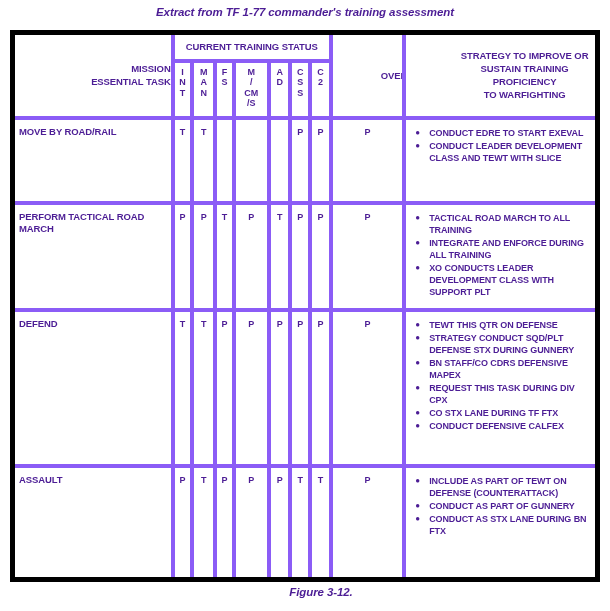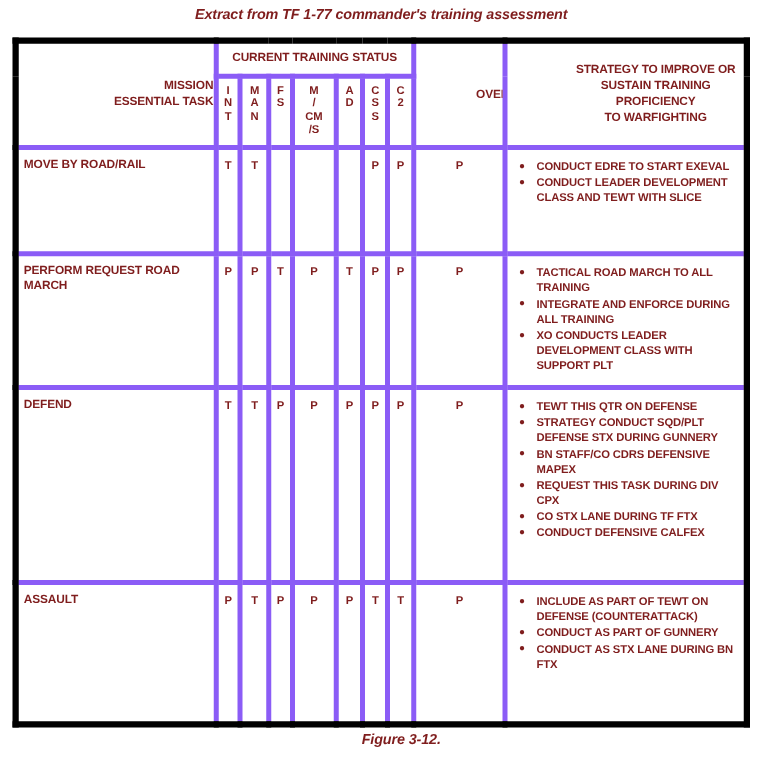--- a/index.html
+++ b/index.html
@@ -1,18 +1,18 @@
 <!DOCTYPE html>
 <html><head>
 <meta charset="utf-8">
 <style>
   html, body { margin:0; padding:0; background:#ffffff; }
   .page {
     position:relative; width:610px; height:611px; background:#ffffff;
-    font-family:"Liberation Sans", sans-serif; color:#7f1d1d;
+    font-family:"Liberation Sans", sans-serif; color:#4c1d95;
     letter-spacing:-0.1px;
   }
   .title {
     position:absolute; top:6px; left:0; width:100%;
     text-align:center; font-size:11.5px; font-weight:bold; font-style:italic;
   }
   .caption {
     position:absolute; top:586px; left:16px; width:100%;
     text-align:center; font-size:11.5px; font-weight:bold; font-style:italic;
   }
@@ -128,21 +128,21 @@
           <span class="btx">CONDUCT EDRE TO START EXEVAL</span>
         </div>
         <div class="bullet">
           <span class="bic">●</span>
           <span class="btx">CONDUCT LEADER DEVELOPMENT CLASS AND TEWT WITH SLICE</span>
         </div>
       </td>
     </tr>
 
     <tr class="r2">
-      <td class="c-task">PERFORM REQUEST ROAD MARCH</td>
+      <td class="c-task">PERFORM TACTICAL ROAD MARCH</td>
       <td class="c-stat">P</td>
       <td class="c-stat">P</td>
       <td class="c-stat">T</td>
       <td class="c-stat">P</td>
       <td class="c-stat">T</td>
       <td class="c-stat">P</td>
       <td class="c-stat">P</td>
       <td class="c-ov">P</td>
       <td class="c-strat">
         <div class="bullet">

